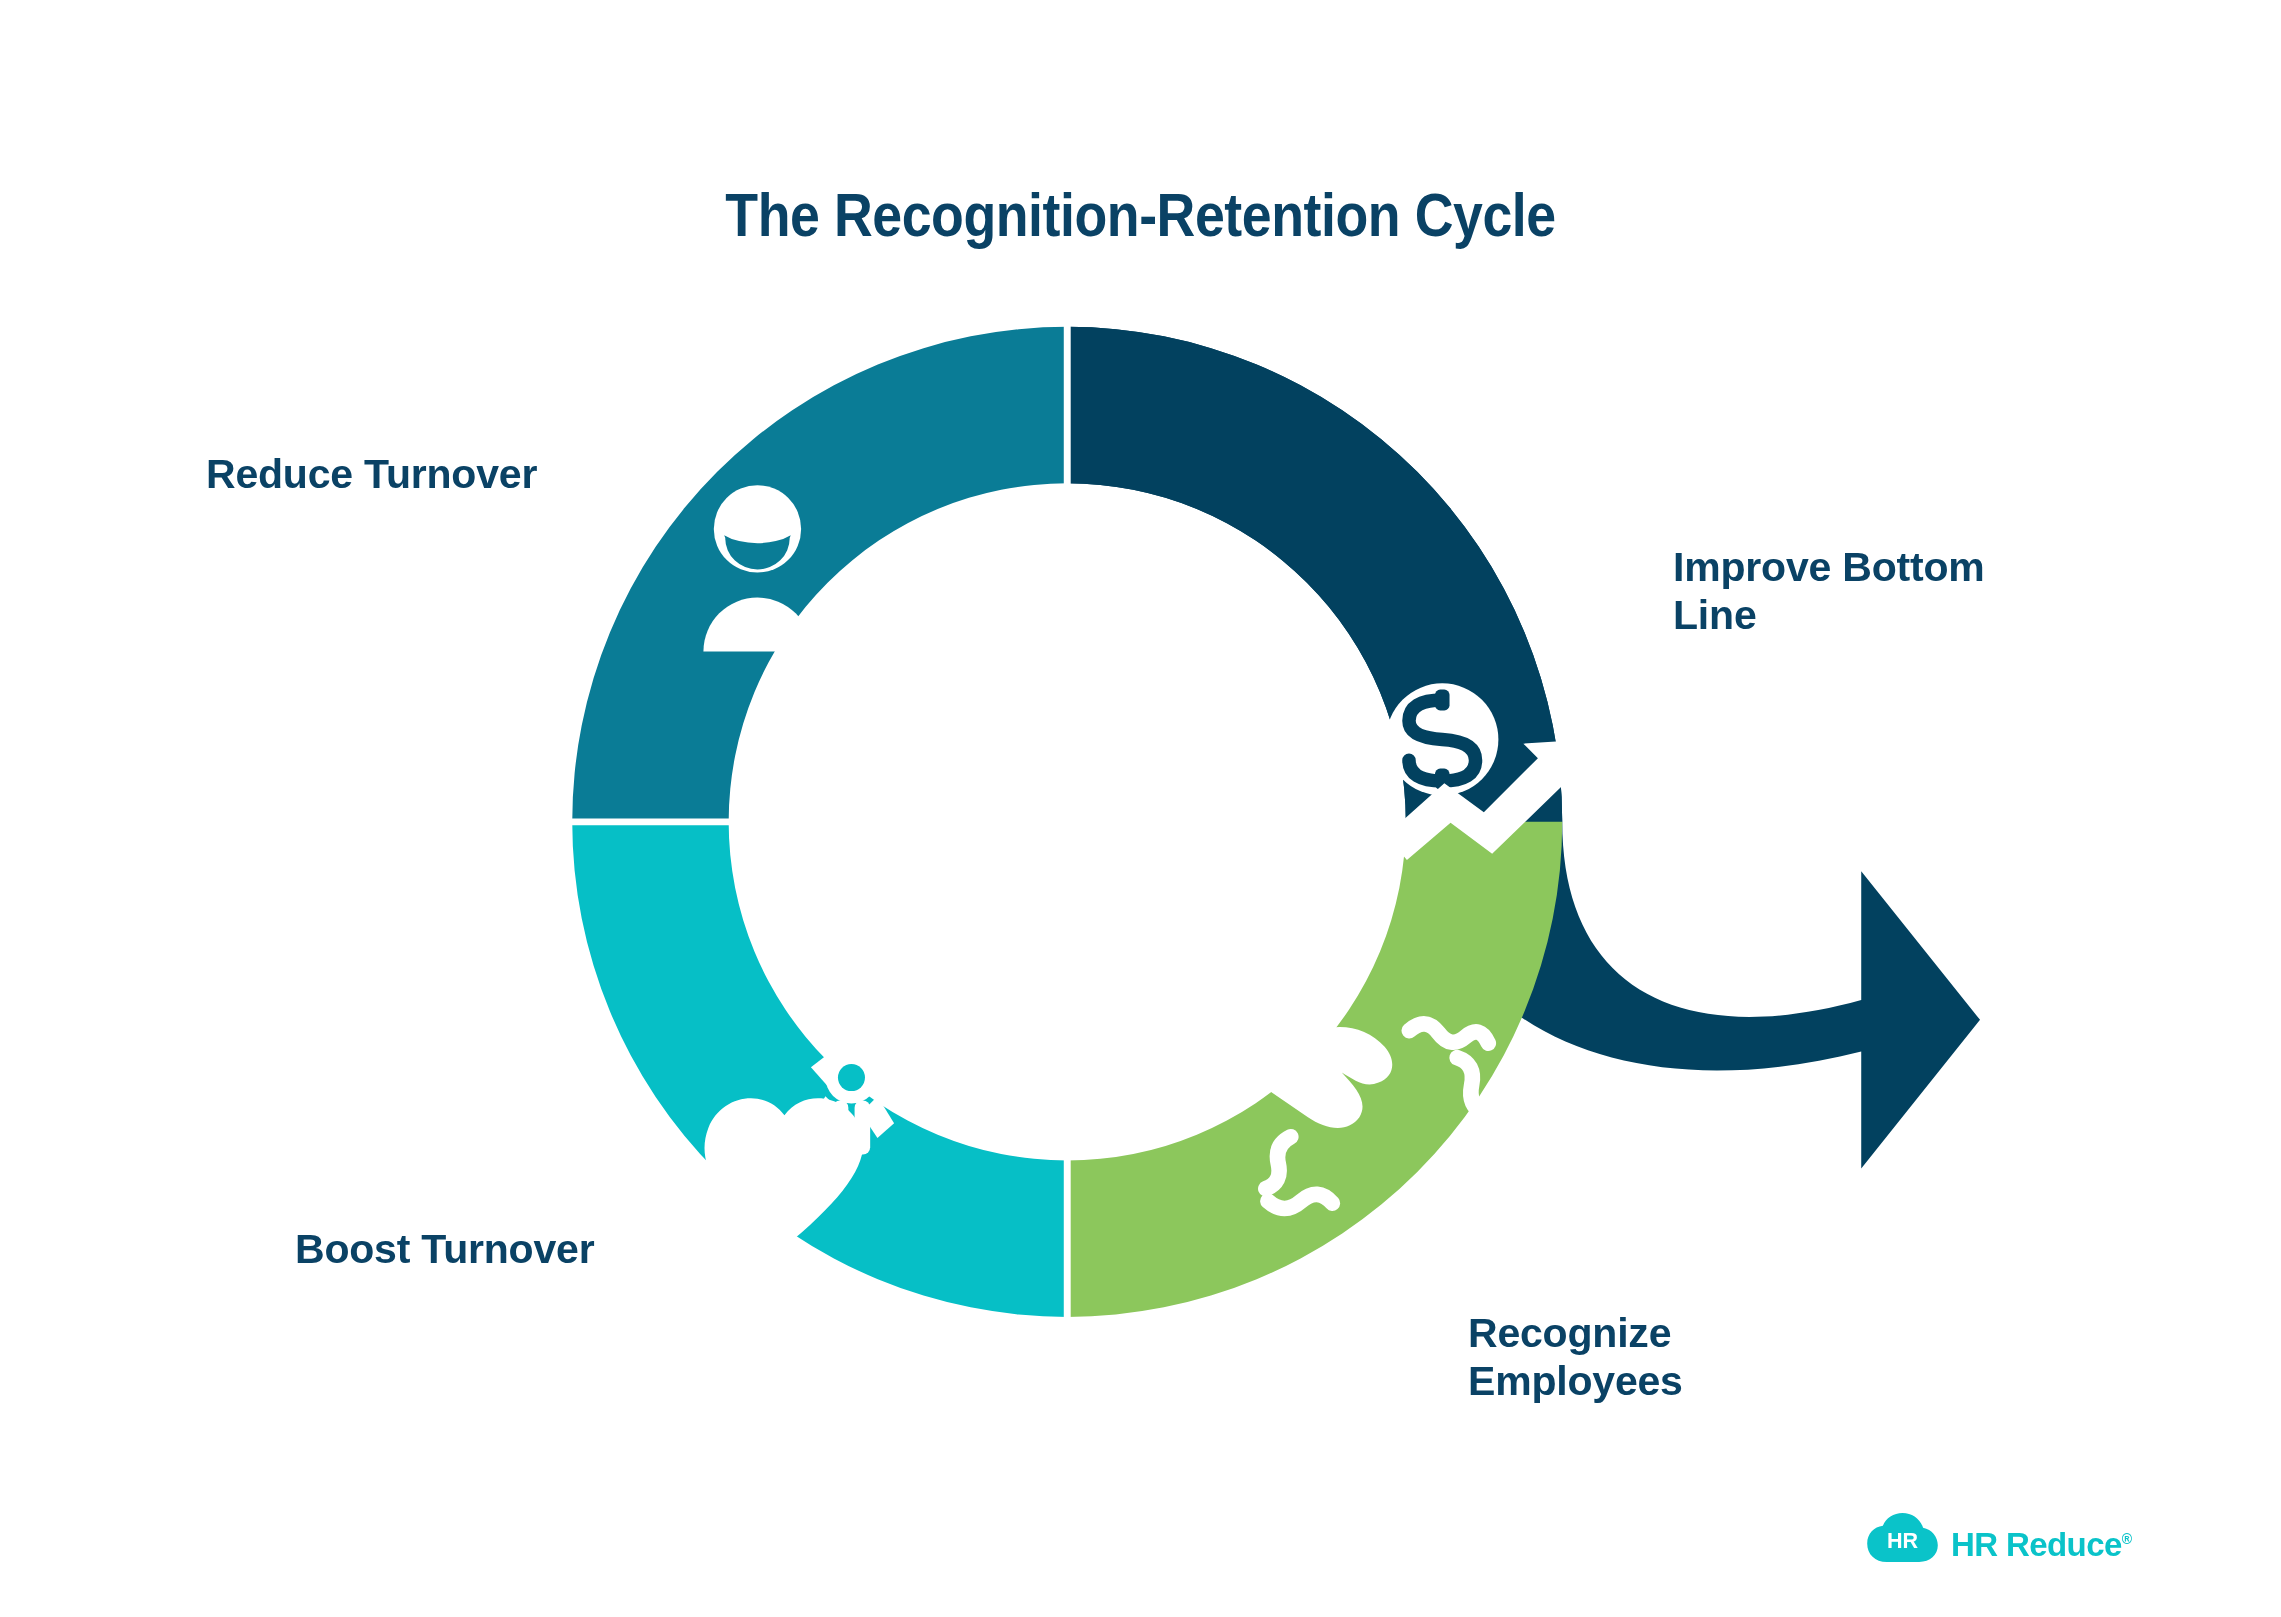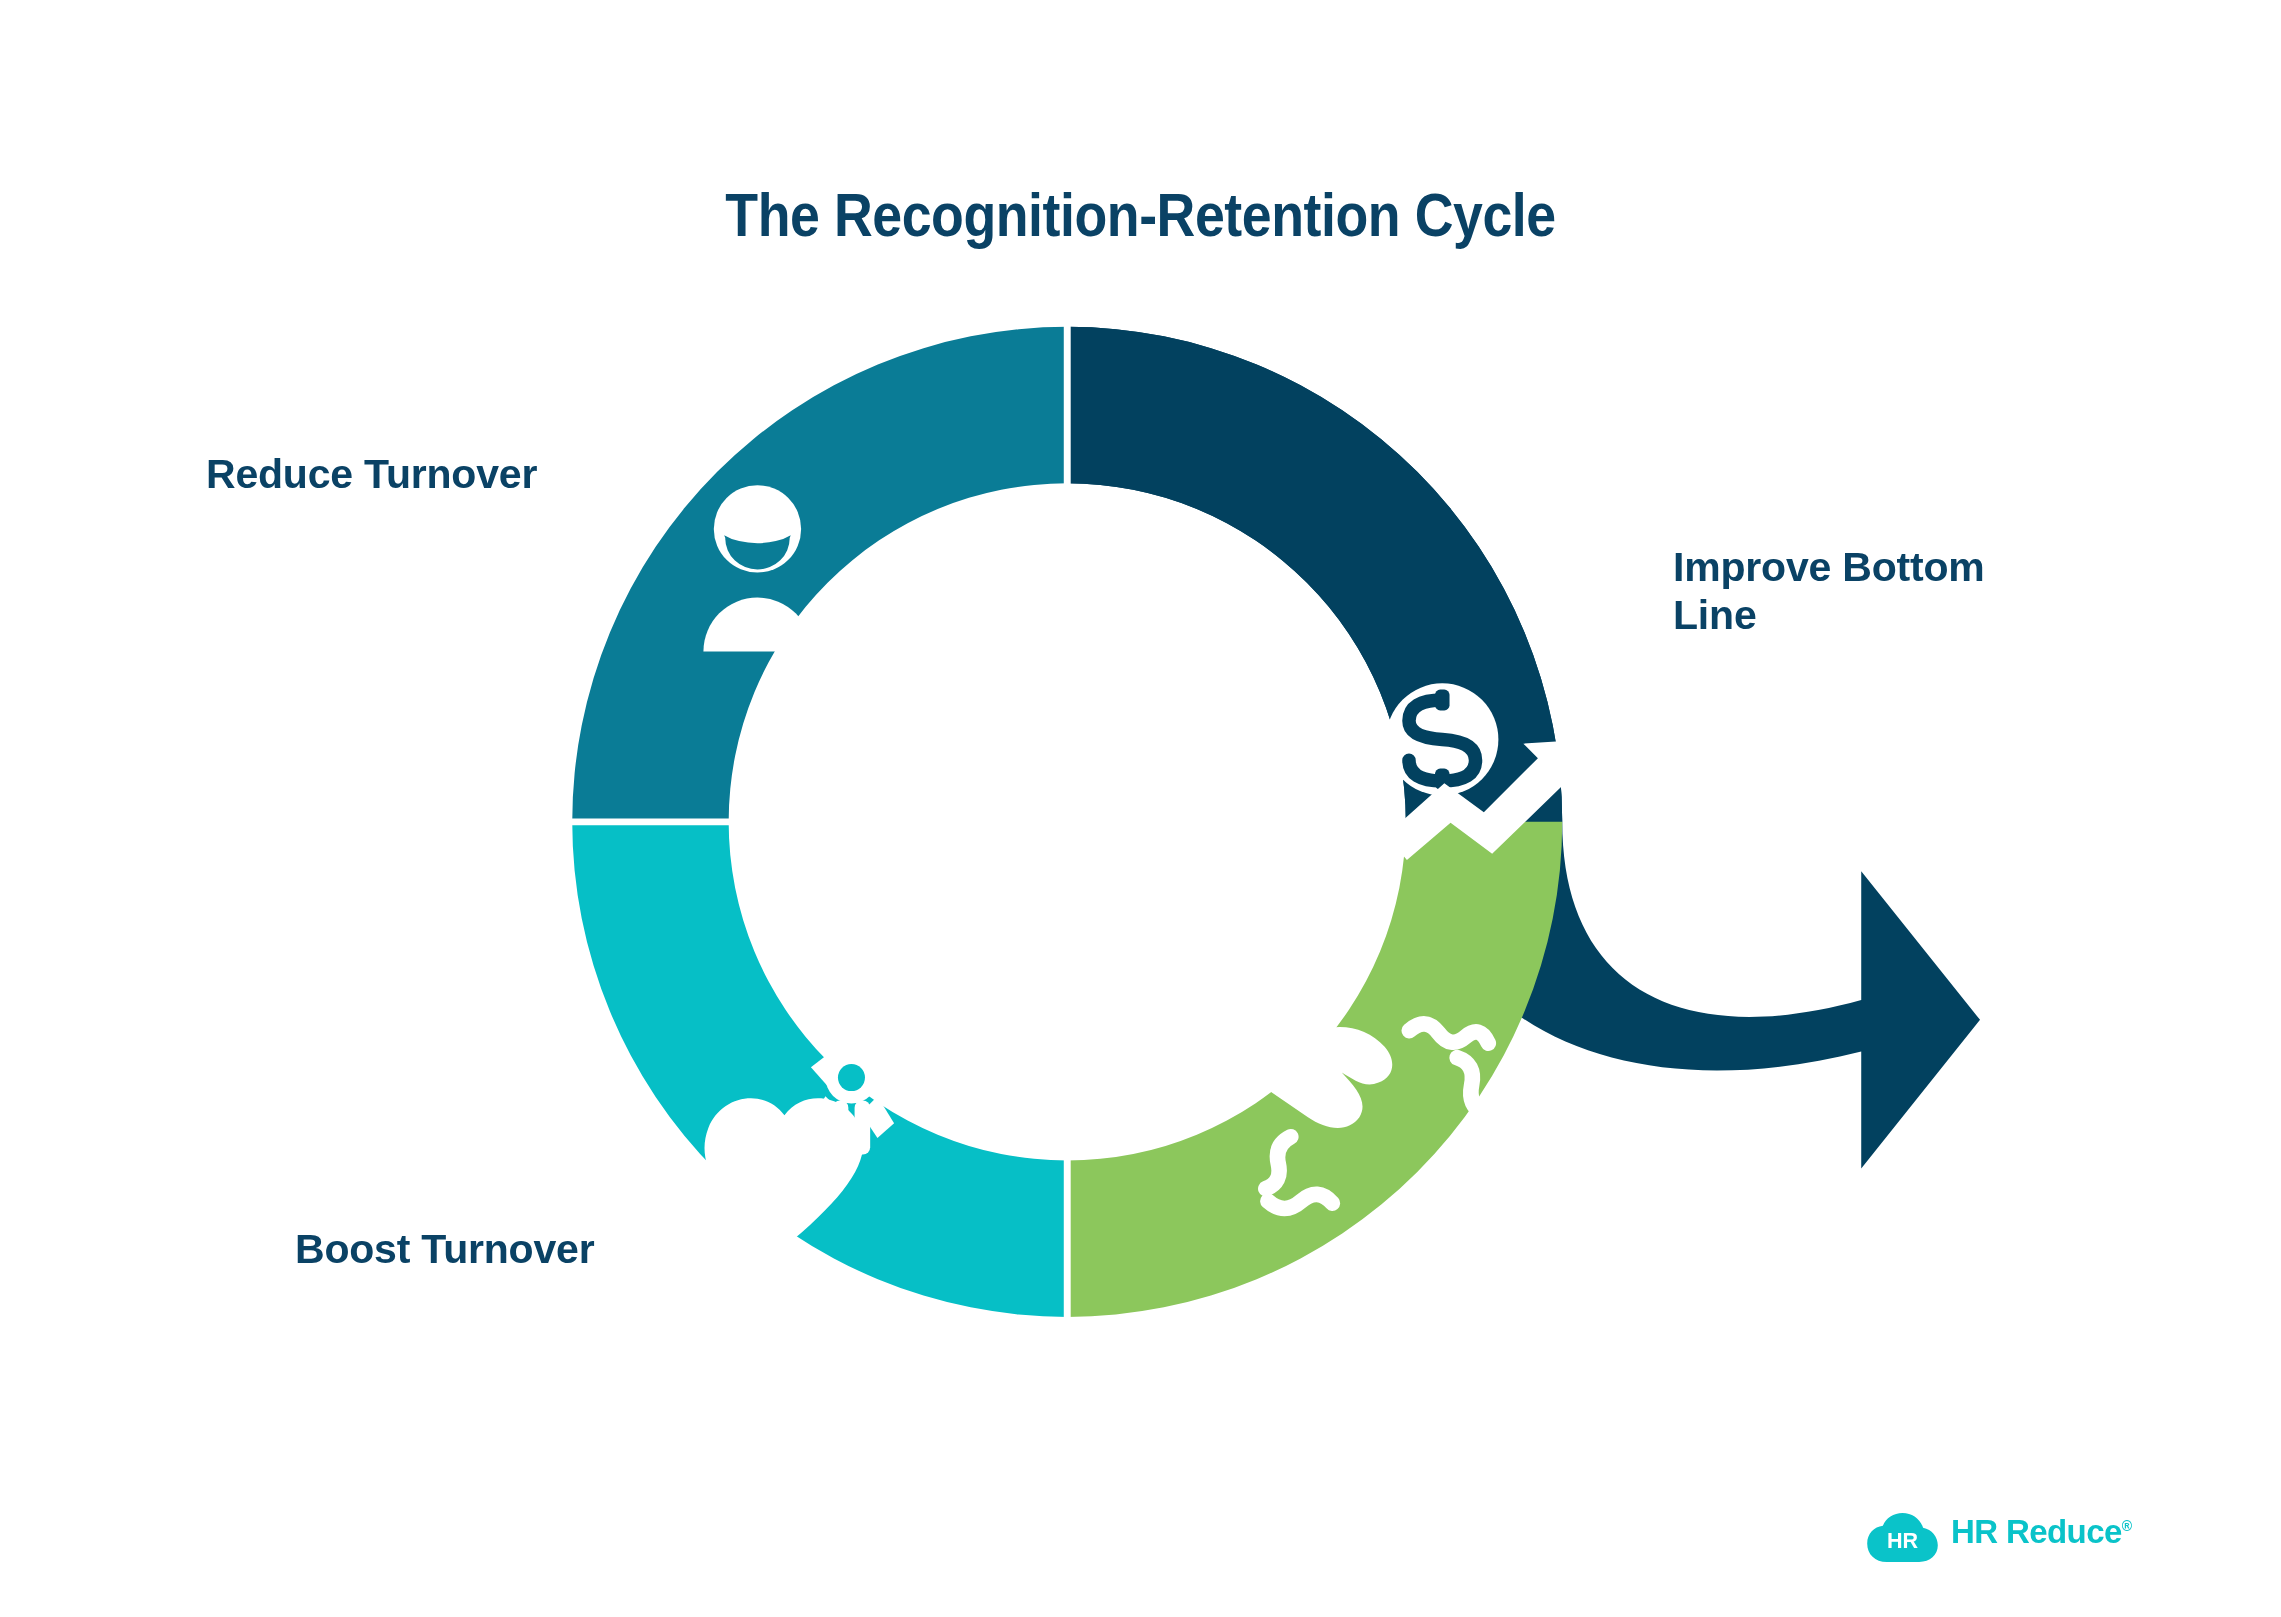--- a/index.html
+++ b/index.html
@@ -81,21 +81,21 @@
     height: 1618px;
     overflow: visible;
   }
 
   
   #brand-logo {
     position: absolute;
     left: 1867px;
     top: 1513px;
     display: flex;
-    align-items: flex-start;
+    align-items: flex-end;
     gap: 13px;
   }
   #brand-logo .cloud-mark {
     position: relative;
     width: 71px;
     height: 51px;
   }
   #brand-logo .cloud-mark svg { display: block; }
   #brand-logo .wordmark {
     font-size: 33px;
@@ -208,20 +208,22 @@
 
   </svg>
 
   <div class="seg-label" id="label-improve-bottom-line">Improve Bottom
 Line</div>
 
   <div class="seg-label" id="label-reduce-turnover">Reduce Turnover</div>
 
   <div class="seg-label" id="label-boost-loyalty">Boost Turnover</div>
 
+  <div class="seg-label" id="label-recognize-employees">Recognize
+Employees</div>
 
   <div id="brand-logo">
     <span class="cloud-mark">
       <svg viewBox="0 0 72 52" width="71" height="51" xmlns="http://www.w3.org/2000/svg">
         <path d="M 20 50 C 8 50 0 42 0 31 C 0 21 7 14 16 13 C 19 5 27 0 36 0
                  C 46 0 54 6 57 15 C 66 17 72 24 72 33 C 72 43 64 50 53 50 Z" fill="#0ac3c9"></path>
         <text x="36" y="36" text-anchor="middle" font-family="Liberation Sans, sans-serif" font-size="22" font-weight="bold" fill="#ffffff">HR</text>
       </svg>
     </span>
     <span class="wordmark"><span>HR Reduce</span><sup>®</sup></span>

